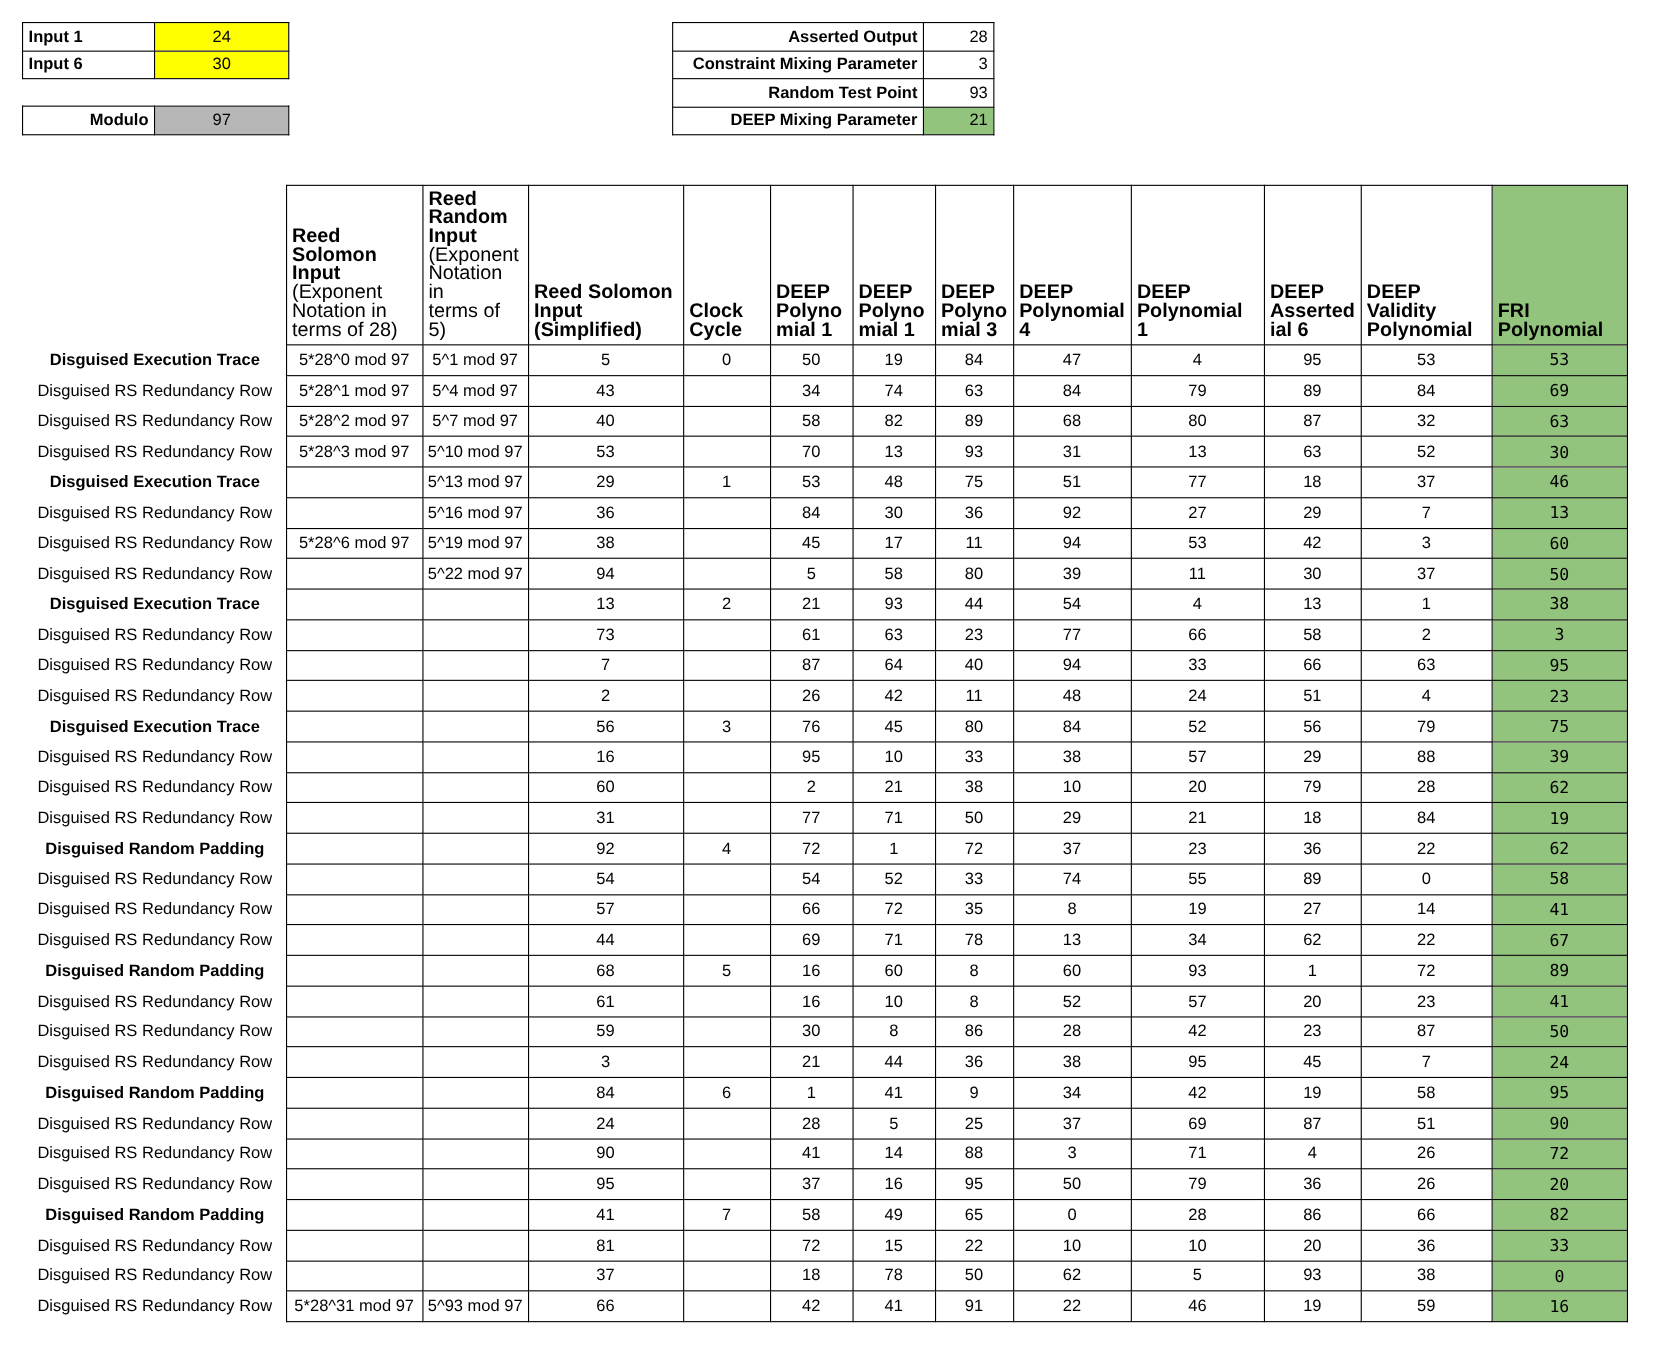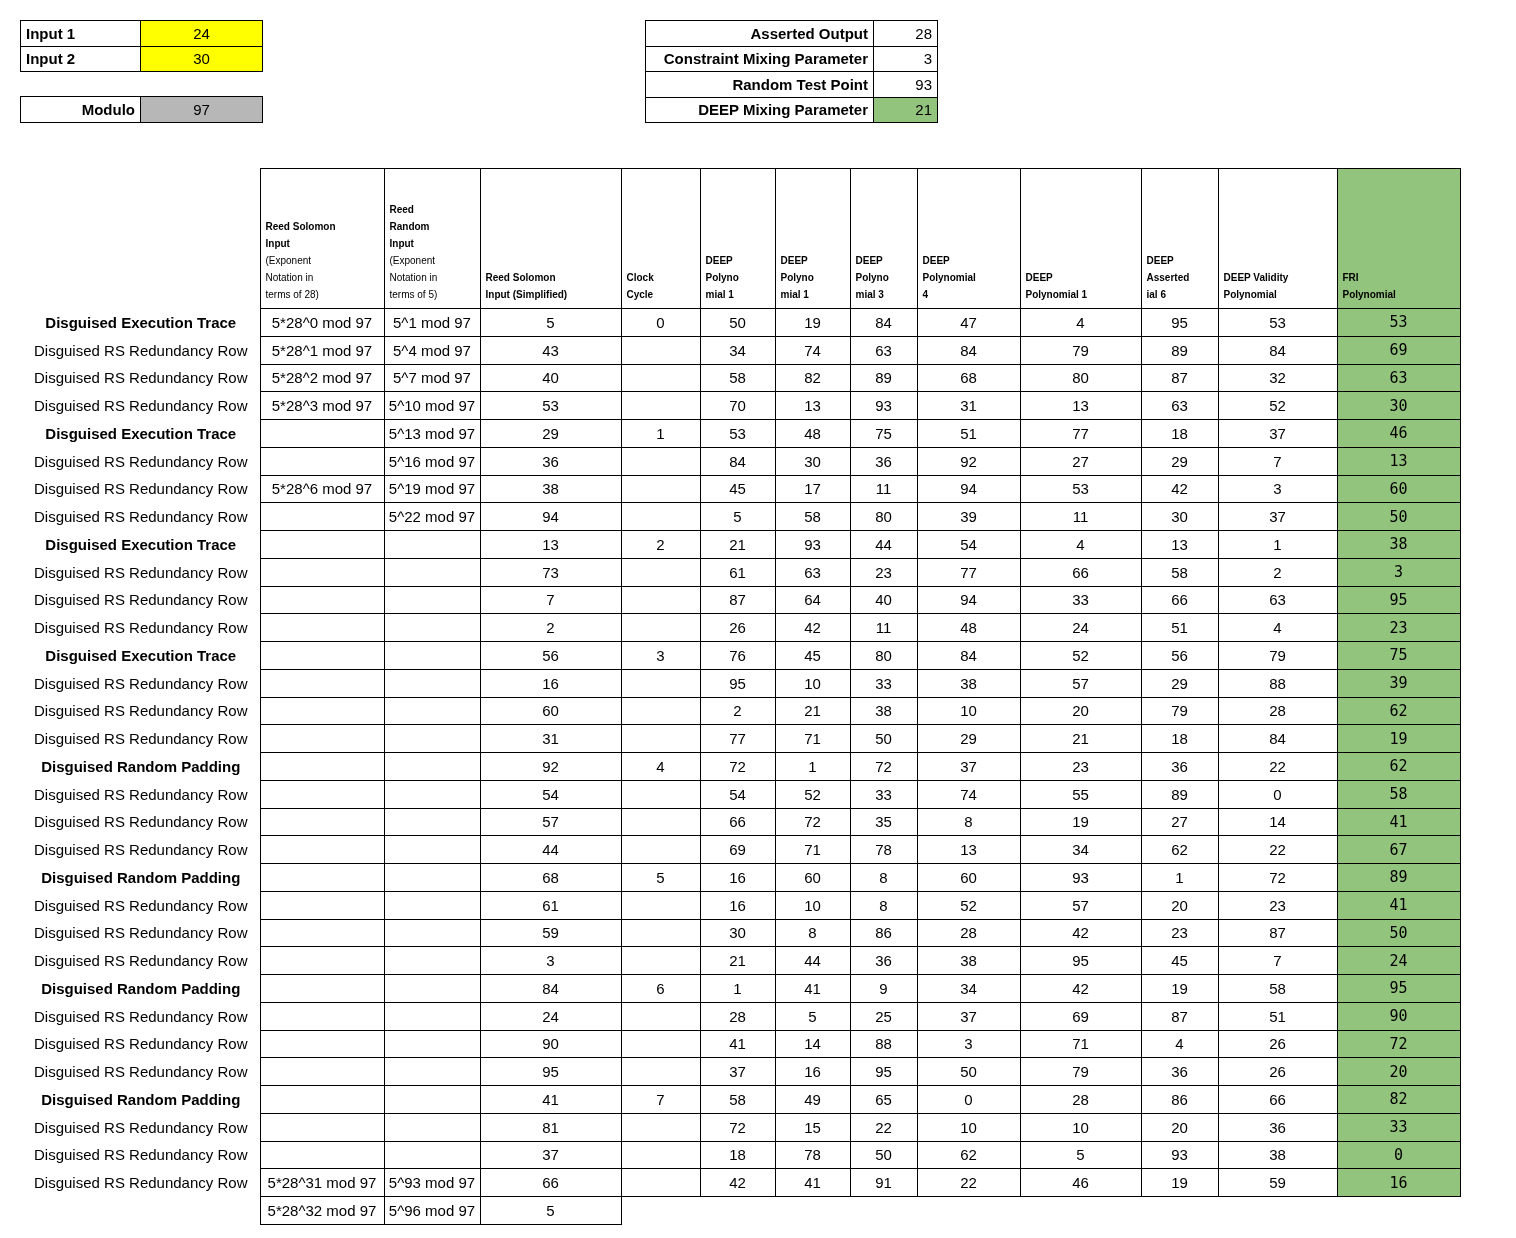--- a/index.html
+++ b/index.html
@@ -24,21 +24,21 @@
   .bg-gray{background:var(--modulo-fill,#b7b7b7);}
   .bg-green{background:var(--green-fill,#93c47d);}
   
   .main{position:absolute;left:0;top:168px;}
   .main th,.main td{border:1px solid var(--border,#000);}
   .main thead tr{height:140px;}
   .main tbody tr{height:27.75px;}
   .main tbody tr:last-child{height:28px;}
   .main th{
     vertical-align:bottom;text-align:left;font-weight:normal;
-    font-size:10px;line-height:17px;padding:3px 5px 5px 5px;overflow:hidden;
+    font-size:18px;line-height:17px;padding:3px 5px 5px 5px;overflow:hidden;
   }
   .main th div.b{font-weight:bold;}
   .main td{
     font-size:15px;text-align:center;padding:0 3px;
     white-space:nowrap;overflow:hidden;vertical-align:middle;
   }
   .corner{border:none !important;}
   .rowlabel{
     border:none !important;text-align:center;
     padding-left:25px !important;font-size:15px;
@@ -58,40 +58,40 @@
   <colgroup>
       <col style="width:120px">
       <col style="width:122px">
     </colgroup>
   <tbody>
       <tr>
     <td class="kl">Input 1</td>
     <td class="v-center bg-yellow">24</td>
   </tr>
   <tr>
-    <td class="kl">Input 2</td>
+    <td class="kl">Input 6</td>
     <td class="v-center bg-yellow">30</td>
   </tr>
 </tbody>
   </table>
 
 <table class="kv" style="left:20px;top:96px;">
   <colgroup>
       <col style="width:120px">
       <col style="width:122px">
     </colgroup>
   <tbody>
       <tr>
     <td class="kl-center">Modulo</td>
     <td class="v-center bg-gray">97</td>
   </tr>
 </tbody>
   </table>
 
-<table class="kv" style="left:645px;top:20px;padding-left:15px;">
+<table class="kv" style="left:611px;top:20px;padding-left:15px;">
   <colgroup>
       <col style="width:228px">
       <col style="width:64px">
     </colgroup>
   <tbody>
       <tr>
     <td class="kl-right">Asserted Output</td>
     <td class="v-right">28</td>
   </tr>
   <tr>
@@ -664,30 +664,14 @@
         <td></td>
         <td>42</td>
         <td>41</td>
         <td>91</td>
         <td>22</td>
         <td>46</td>
         <td>19</td>
         <td>59</td>
         <td class="fri">16</td>
       </tr>
-      <tr>
-        <td class="rowlabel"></td>
-        <td>5*28^32 mod 97</td>
-        <td>5^96 mod 97</td>
-        <td>5</td>
-        <td class="ghost"></td>
-        <td class="ghost"></td>
-        <td class="ghost"></td>
-        <td class="ghost"></td>
-        <td class="ghost"></td>
-        <td class="ghost"></td>
-        <td class="ghost"></td>
-        <td class="ghost"></td>
-        <td class="ghost"></td>
-        <td class="ghost"></td>
-      </tr>
     </tbody>
 </table>
 
 </body></html>

